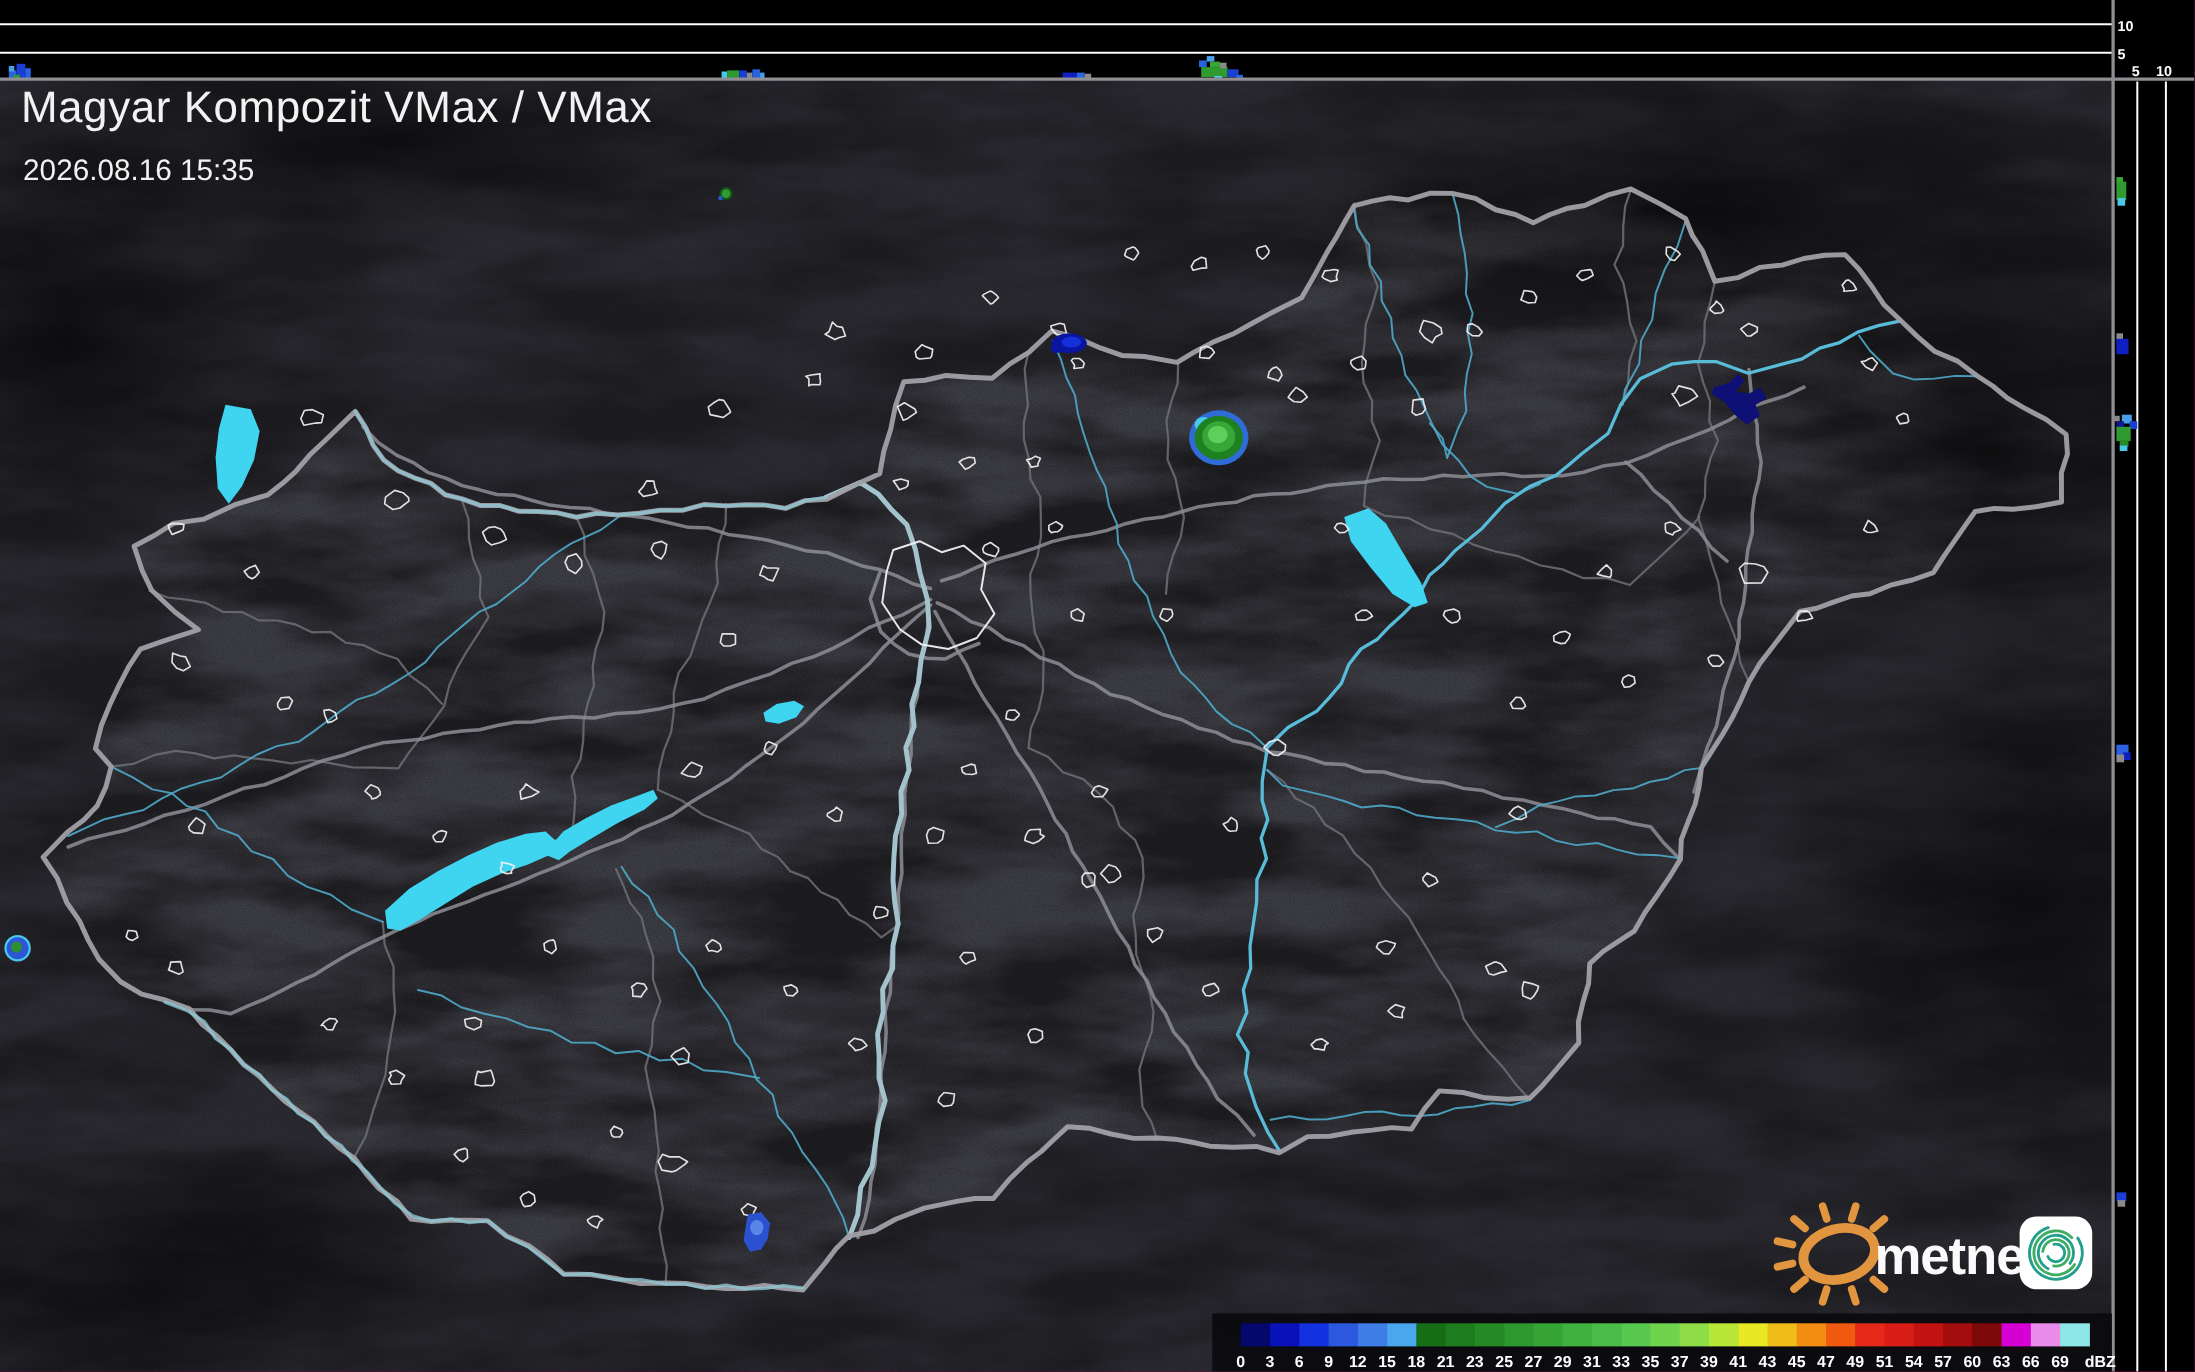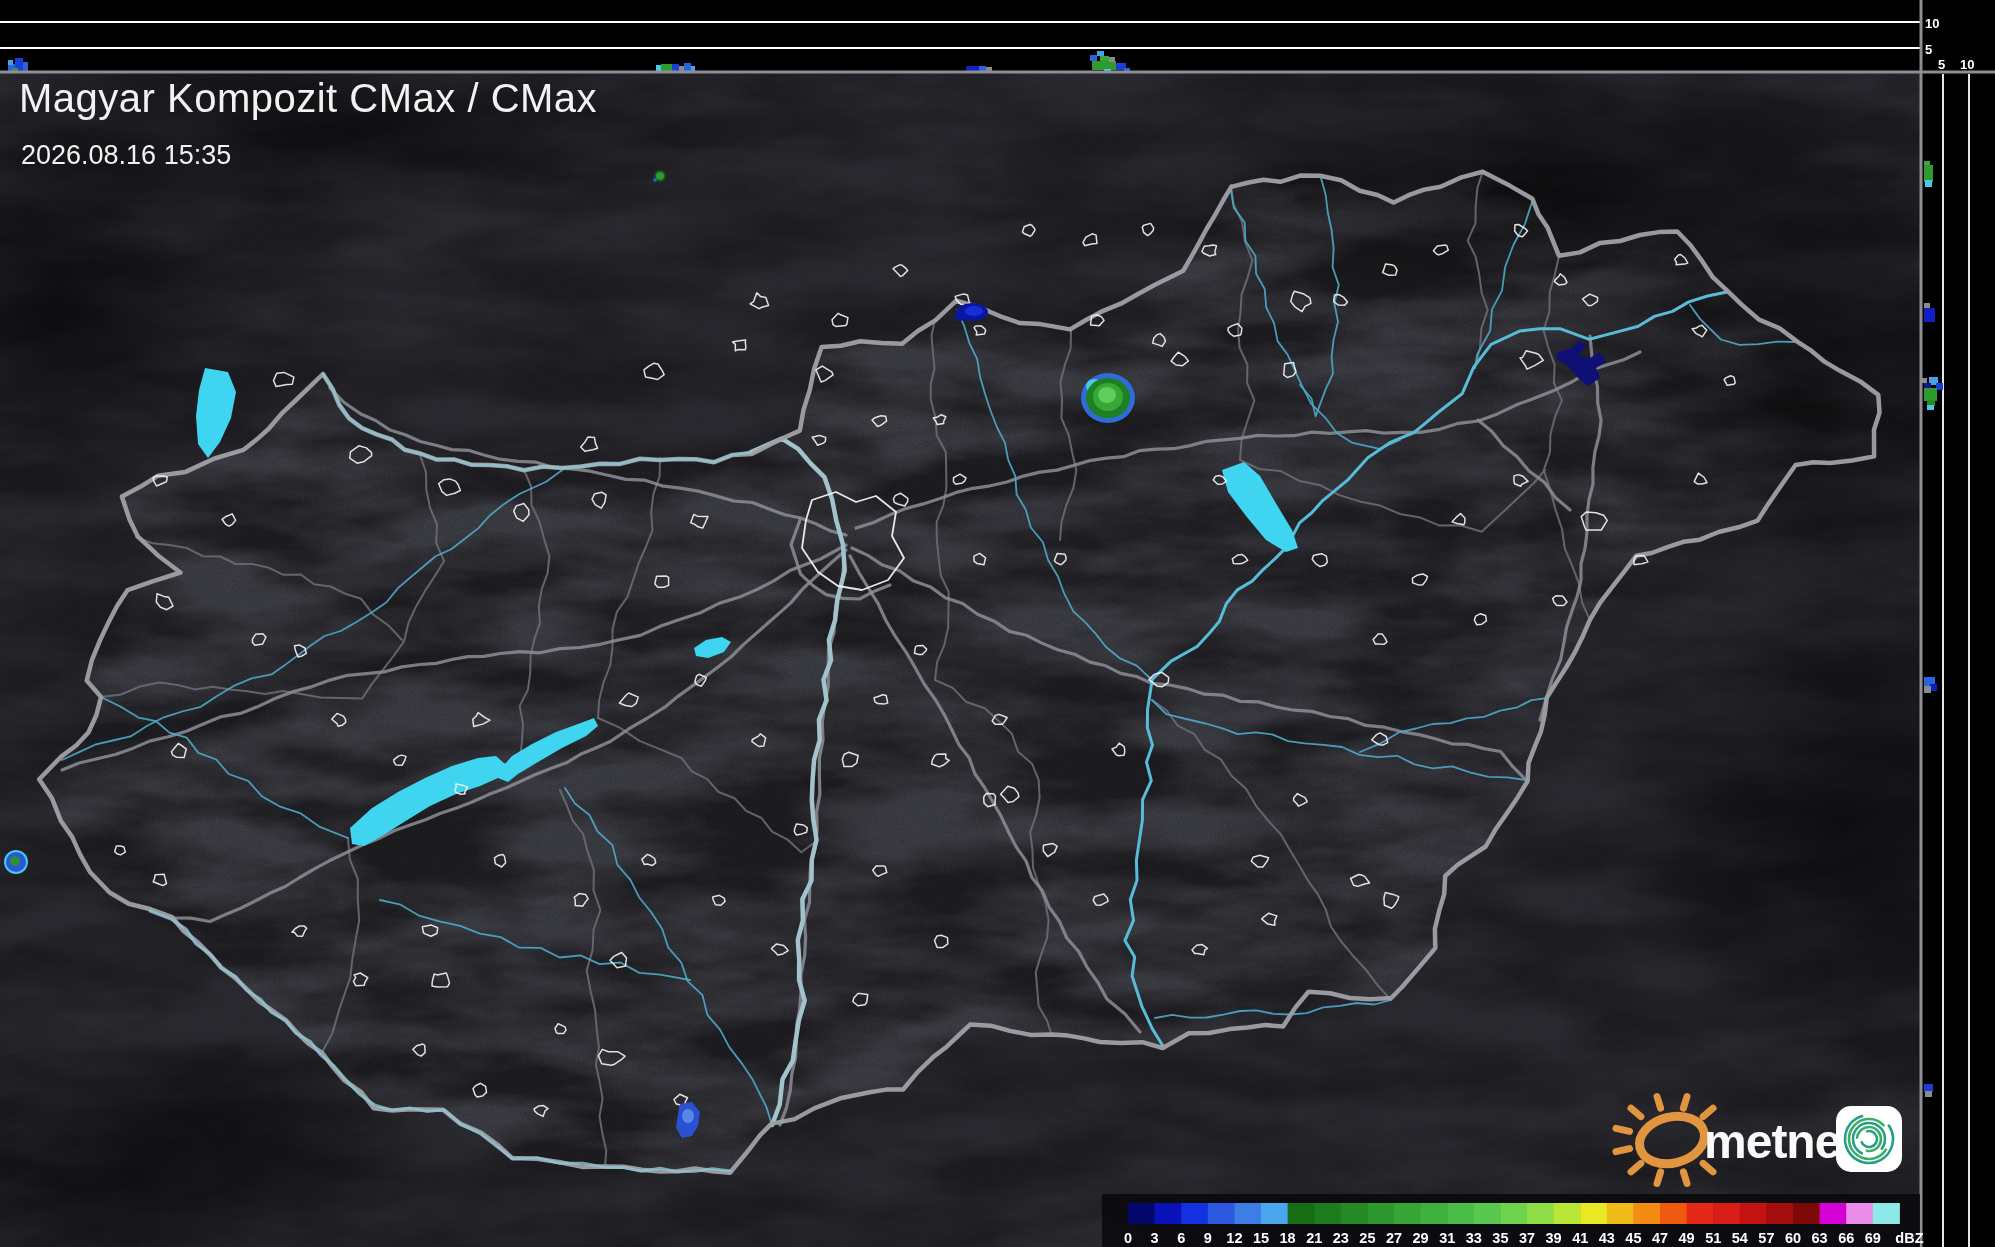--- a/index.html
+++ b/index.html
@@ -382,15 +382,15 @@
           <rect x="1836" y="1106" width="66" height="66" rx="15" fill="#ffffff"></rect>
           <circle cx="1869" cy="1139" r="24" fill="none" stroke="#23a08c" stroke-width="2.6" stroke-dasharray="118 30" stroke-linecap="round" transform="rotate(-30 1869 1139)"></circle>
           <circle cx="1869" cy="1139" r="20" fill="none" stroke="#3fae62" stroke-width="2.6" stroke-dasharray="96 26" stroke-linecap="round" transform="rotate(40 1869 1139)"></circle>
           <circle cx="1869" cy="1139" r="16" fill="none" stroke="#23a08c" stroke-width="2.6" stroke-dasharray="74 22" stroke-linecap="round" transform="rotate(130 1869 1139)"></circle>
           <circle cx="1869" cy="1139" r="12" fill="none" stroke="#3fae62" stroke-width="2.6" stroke-dasharray="52 18" stroke-linecap="round" transform="rotate(210 1869 1139)"></circle>
           <circle cx="1869" cy="1139" r="8" fill="none" stroke="#23a08c" stroke-width="2.6" stroke-dasharray="30 14" stroke-linecap="round" transform="rotate(300 1869 1139)"></circle>
         </g>
     </g>
   </svg>
 
-  <div id="map-title" class="overlay-text">Magyar Kompozit CMax / CMax</div>
+  <div id="map-title" class="overlay-text">Magyar Kompozit VMax / VMax</div>
   <div id="map-datetime" class="overlay-text">2026.08.16 15:35</div>
 </div>
 
 </body></html>

